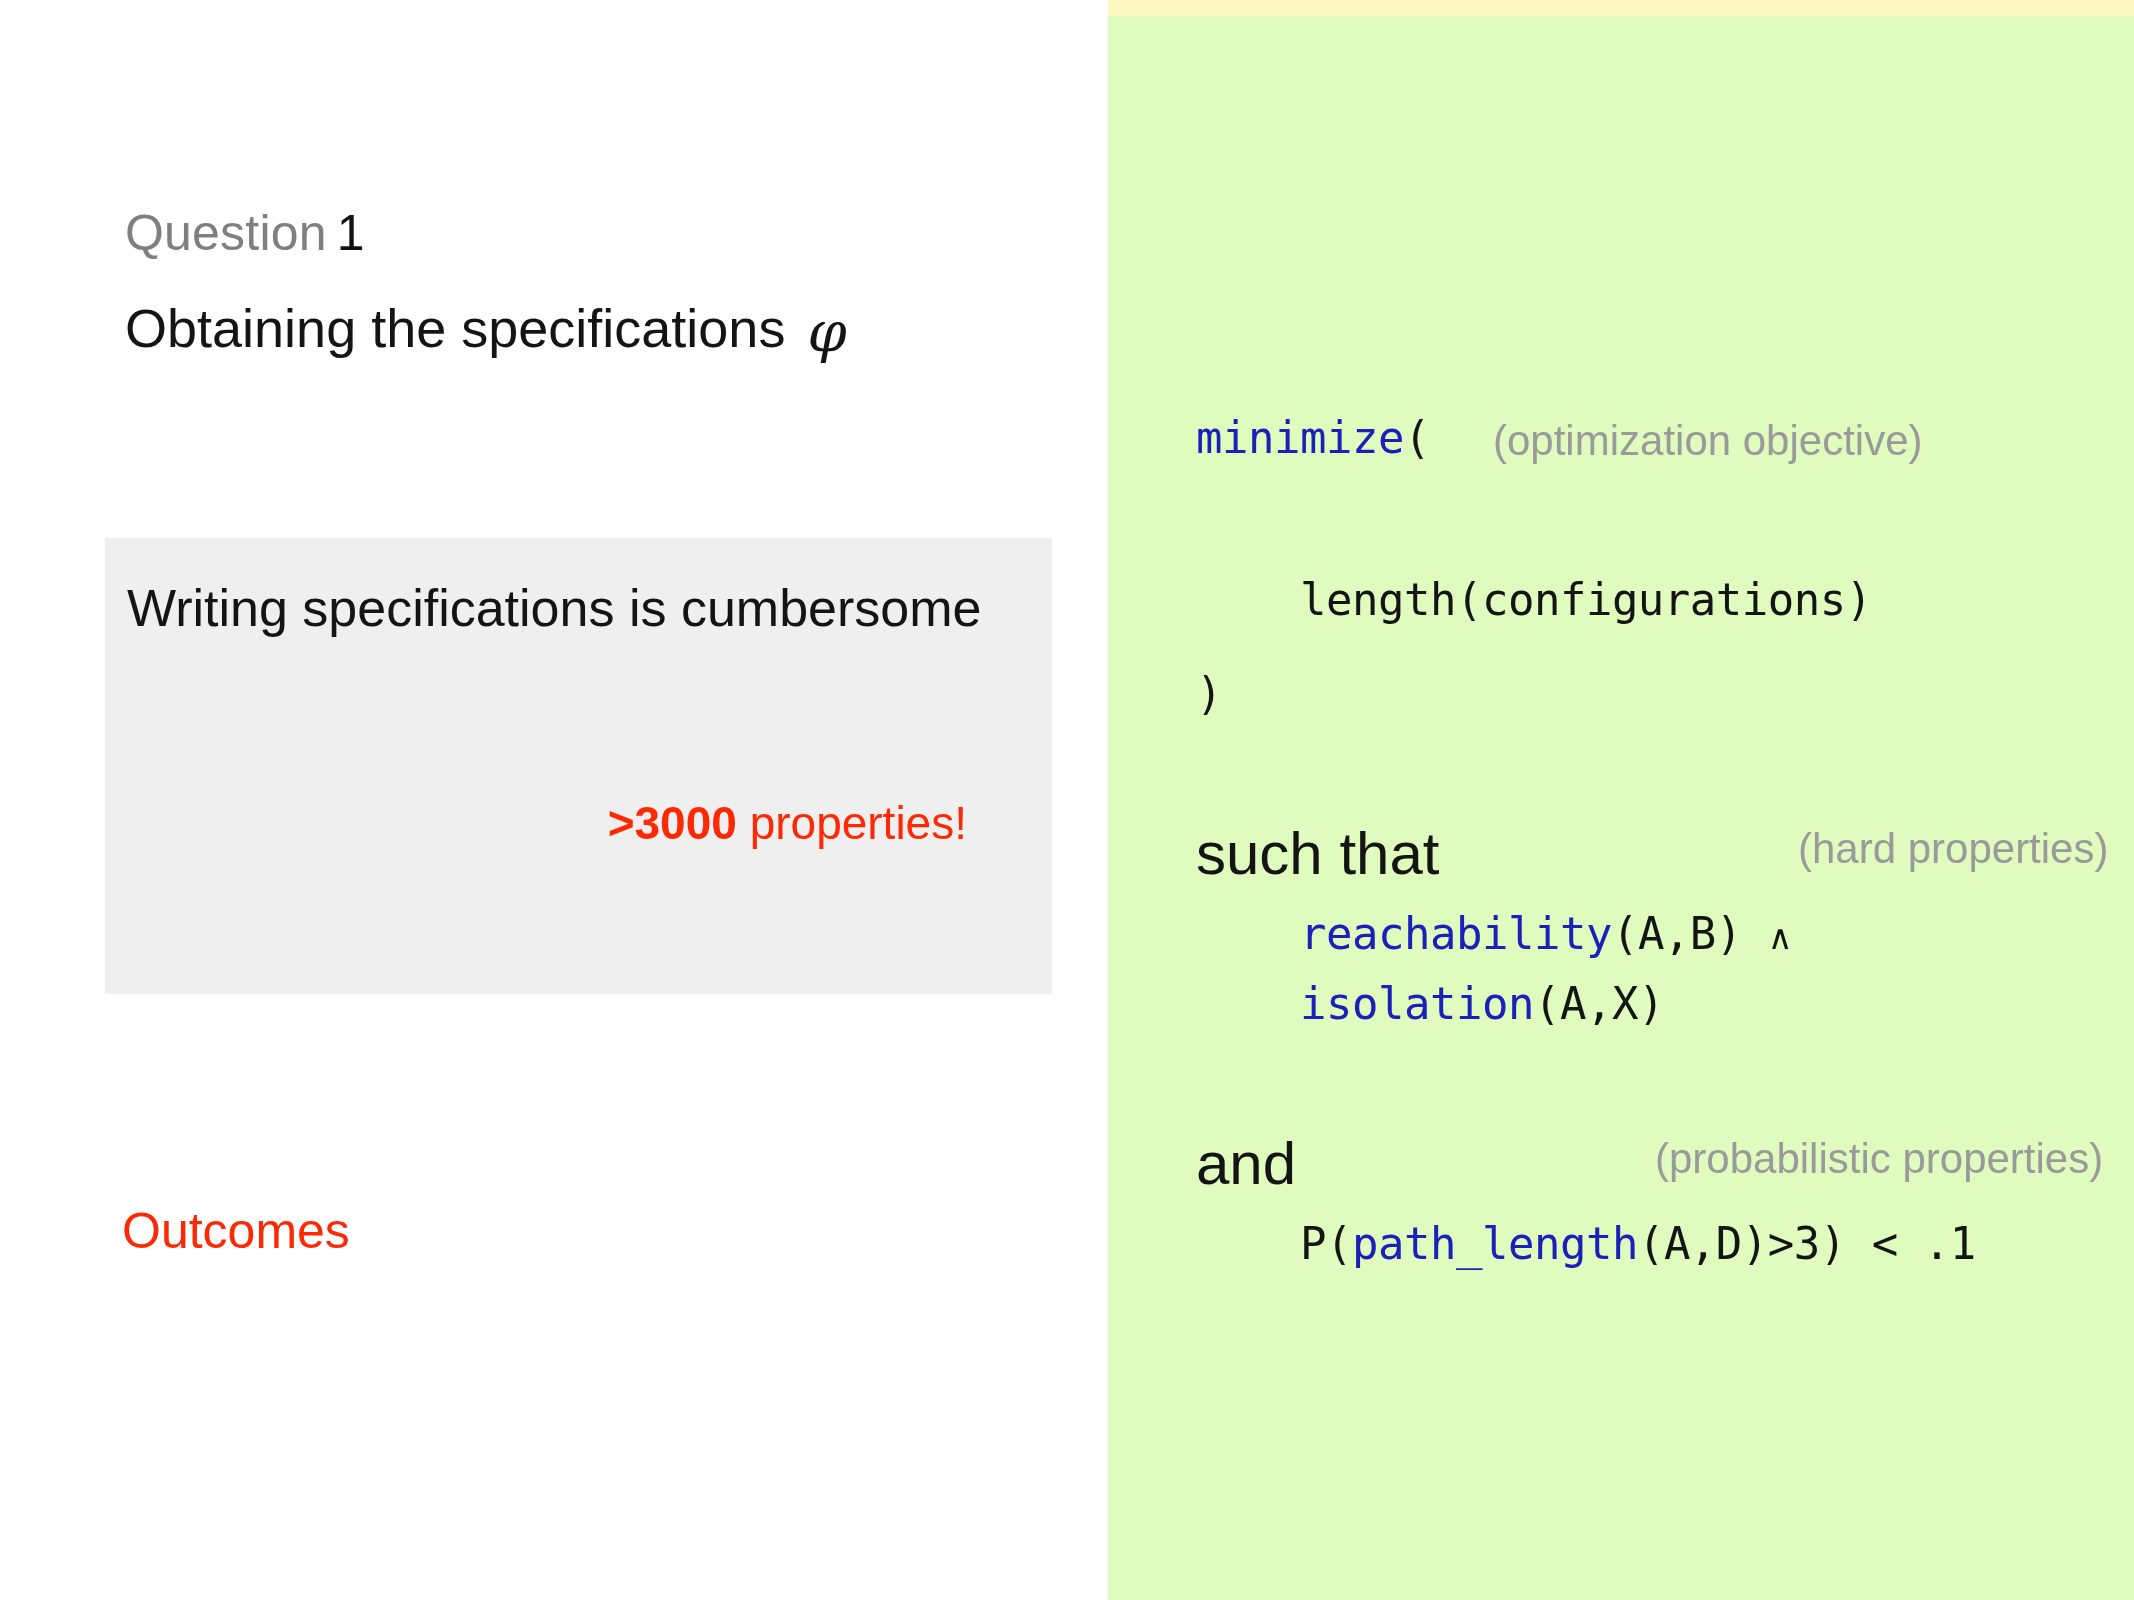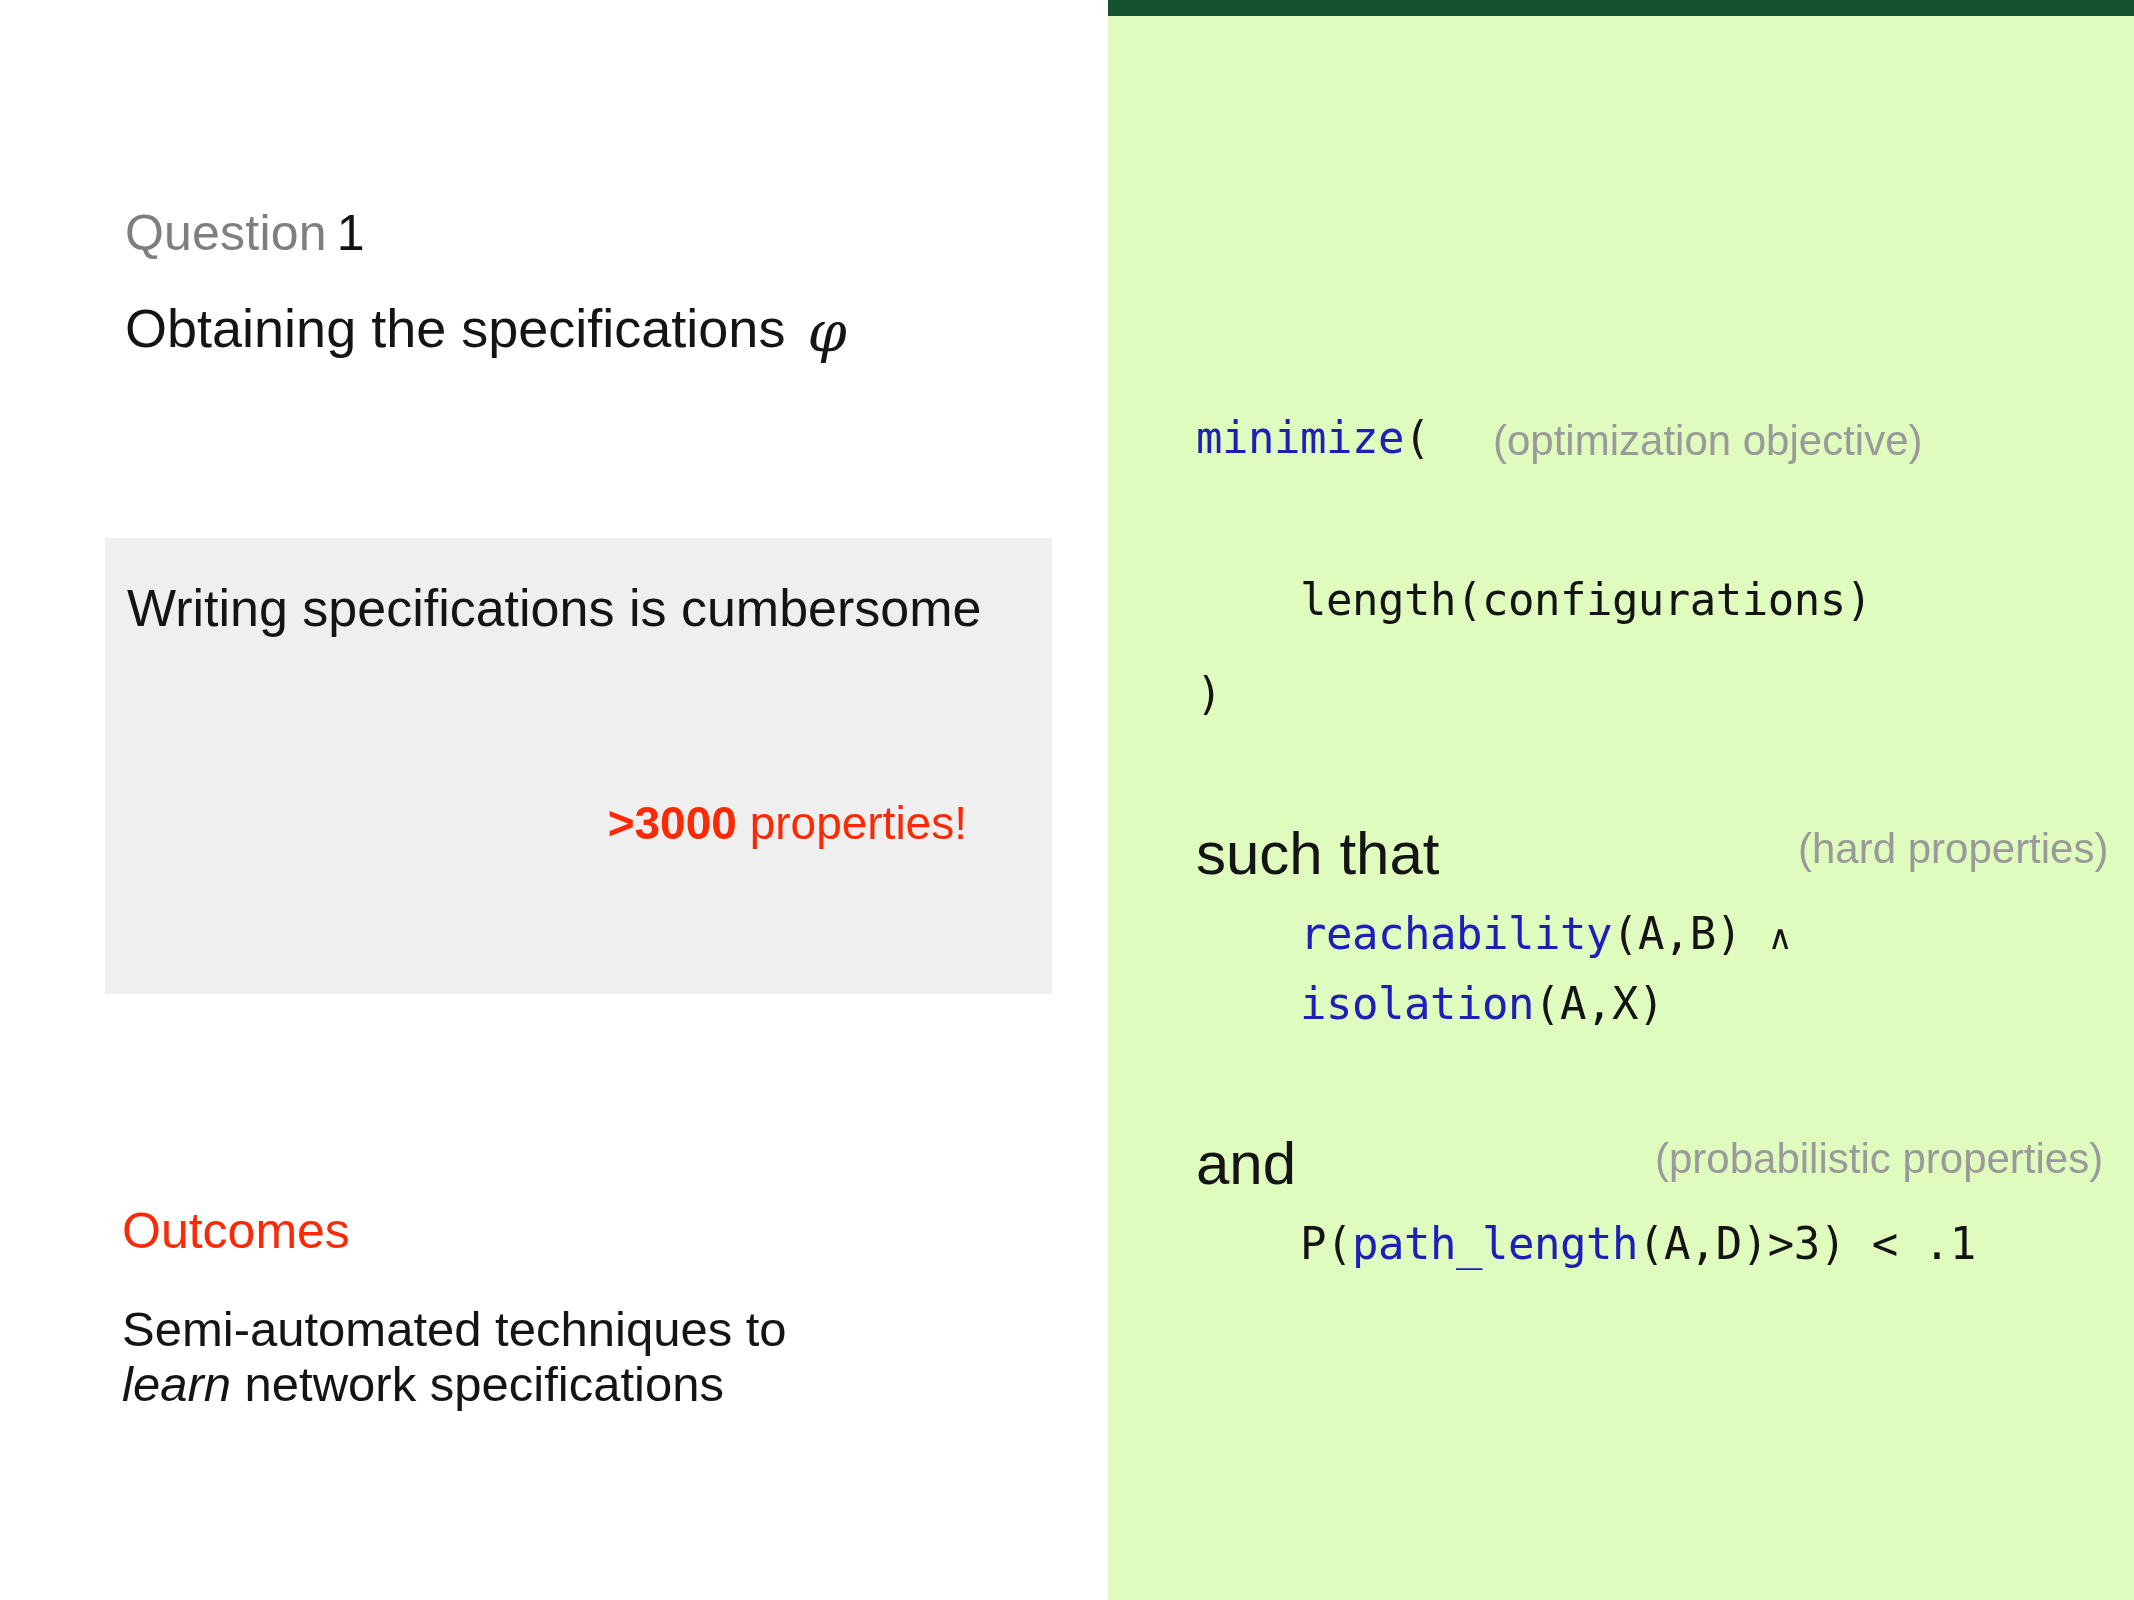--- a/index.html
+++ b/index.html
@@ -11,21 +11,21 @@
     width: 2134px;
     height: 1600px;
     font-family: "Liberation Sans", sans-serif;
     overflow: hidden;
   }
 
   .slide {
     position: relative;
     width: 2134px;
     height: 1600px;
-    background: #14532d;
+    background: #fef9c3;
     display: flex;
   }
 
   
   .left-pane {
     position: relative;
     width: 1108px;
     height: 1600px;
     background: #ffffff;
     flex: 0 0 1108px;
@@ -208,24 +208,20 @@
       <div class="callout-title">Writing specifications is cumbersome</div>
 
 
       <div class="callout-props">
         <span class="count">&gt;3000</span><span> properties!</span>
       </div>
     </div>
 
     <div class="outcomes-title">Outcomes</div>
 
-    <div class="outcomes-body">
-      <span>Semi-automated techniques to</span><br>
-      <span class="emph">learn</span><span> network specifications</span>
-    </div>
 
   </div>
 
   <div class="right-pane">
     <div class="code-block">
 
       <div class="code-line ln-minimize mono">
         <span class="fn">minimize</span><span>(</span>
       </div>
 

